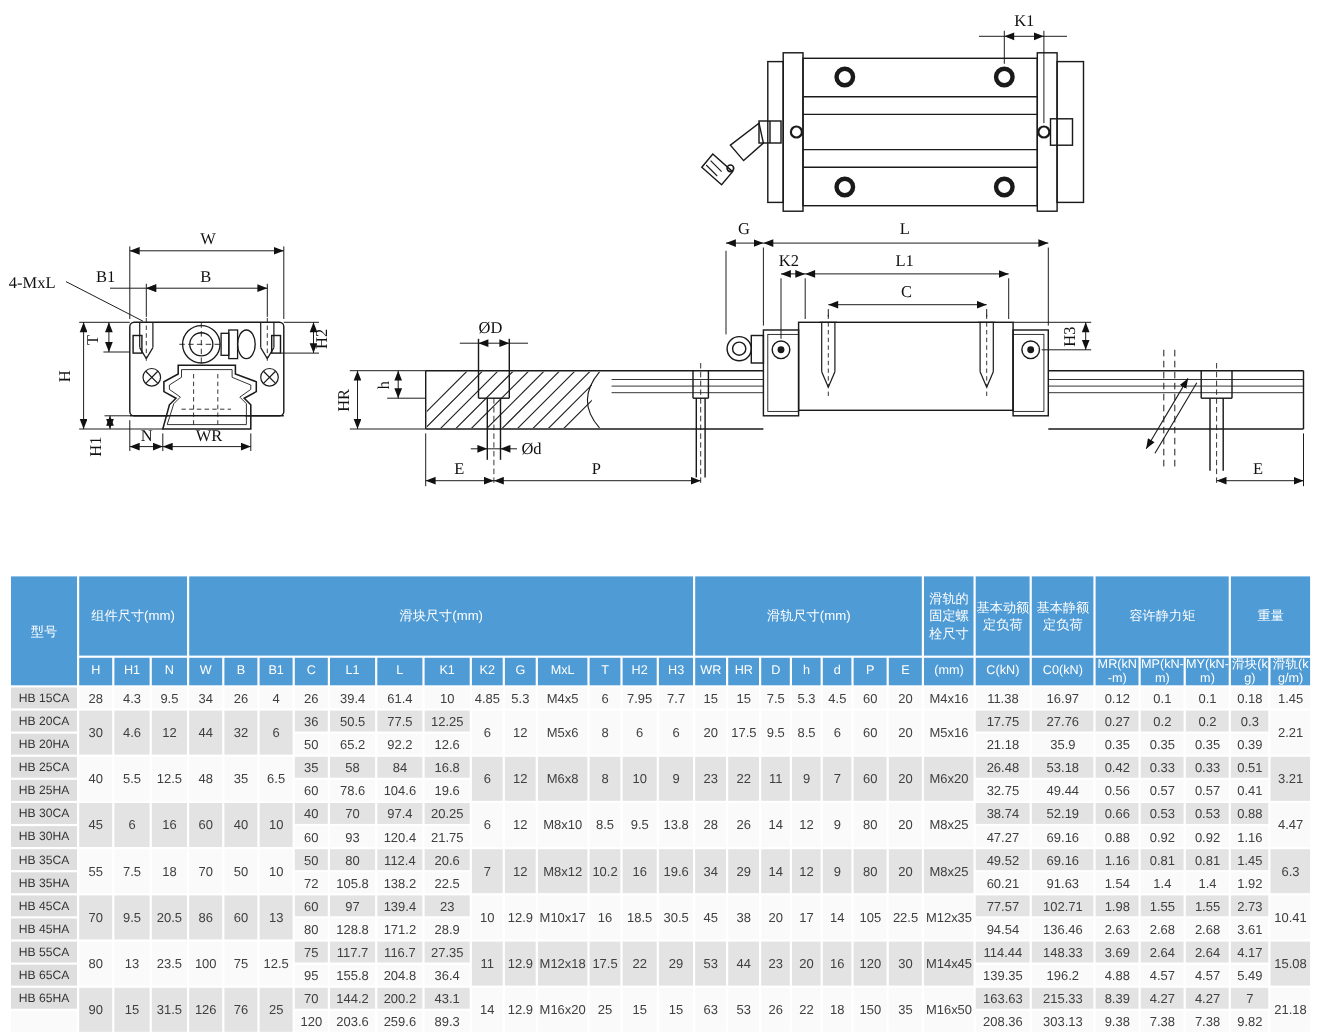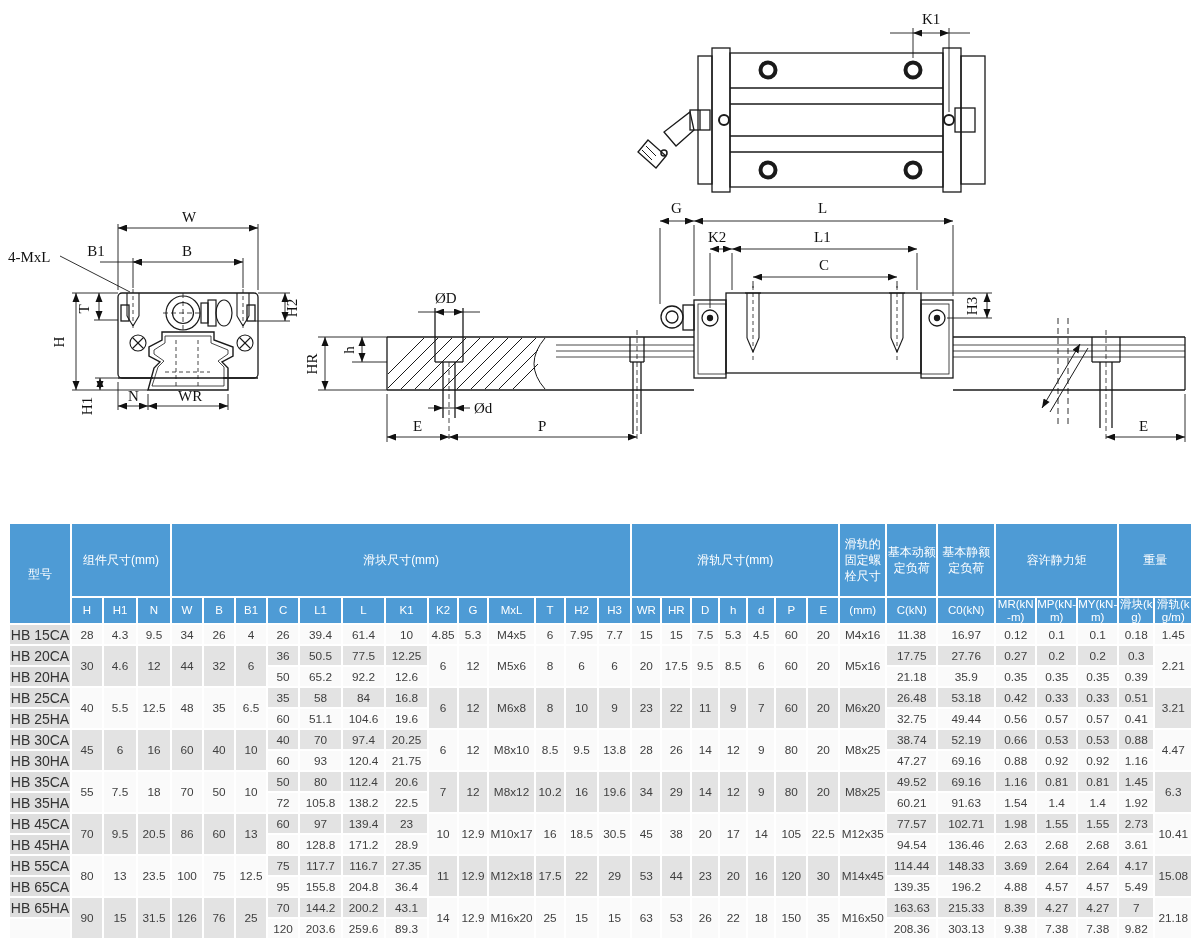--- a/index.html
+++ b/index.html
@@ -9,21 +9,21 @@
   svg text{font-family:"Liberation Serif",serif;font-size:15px;fill:#111;}
   .table-wrap{position:absolute;left:8px;top:522px;width:1184px;}
   table.spec{border-collapse:separate;border-spacing:2px;table-layout:fixed;width:1183px;}
   table.spec th, table.spec td{
     padding:0;text-align:center;vertical-align:middle;overflow:hidden;
     font-family:"Liberation Sans",sans-serif;
   }
   th.h1{height:72px;font-size:12px;font-weight:normal;color:#fff;line-height:1.35;word-break:break-all;}
   th.h2{height:24px;font-size:11.5px;font-weight:normal;color:#fff;line-height:1.1;word-break:break-all;}
   td{height:19px;font-size:11.8px;color:#3f3f3f;}
-  td.model{font-size:14px;color:#333;}
+  td.model{font-size:11px;color:#333;}
   .bg-blue{background:#4e9bd5;}
   .bg-g{background:#e3e3e3;}
   .bg-w{background:#fafafa;}
   .bg-m{background:#dedede;}
 </style>
 </head>
 <body>
 
 <svg class="drawings" width="1200" height="520" viewBox="0 0 1200 520">
   <defs>
@@ -531,21 +531,21 @@
           <td class="bg-g">53.18</td>
           <td class="bg-g">0.42</td>
           <td class="bg-g">0.33</td>
           <td class="bg-g">0.33</td>
           <td class="bg-g">0.51</td>
           <td class="bg-g" rowspan="2">3.21</td>
         </tr>
         <tr>
           <td class="model bg-m">HB 25HA</td>
           <td class="bg-w">60</td>
-          <td class="bg-w">51.1</td>
+          <td class="bg-w">78.6</td>
           <td class="bg-w">104.6</td>
           <td class="bg-w">19.6</td>
           <td class="bg-w">32.75</td>
           <td class="bg-w">49.44</td>
           <td class="bg-w">0.56</td>
           <td class="bg-w">0.57</td>
           <td class="bg-w">0.57</td>
           <td class="bg-w">0.41</td>
         </tr>
         <tr>

